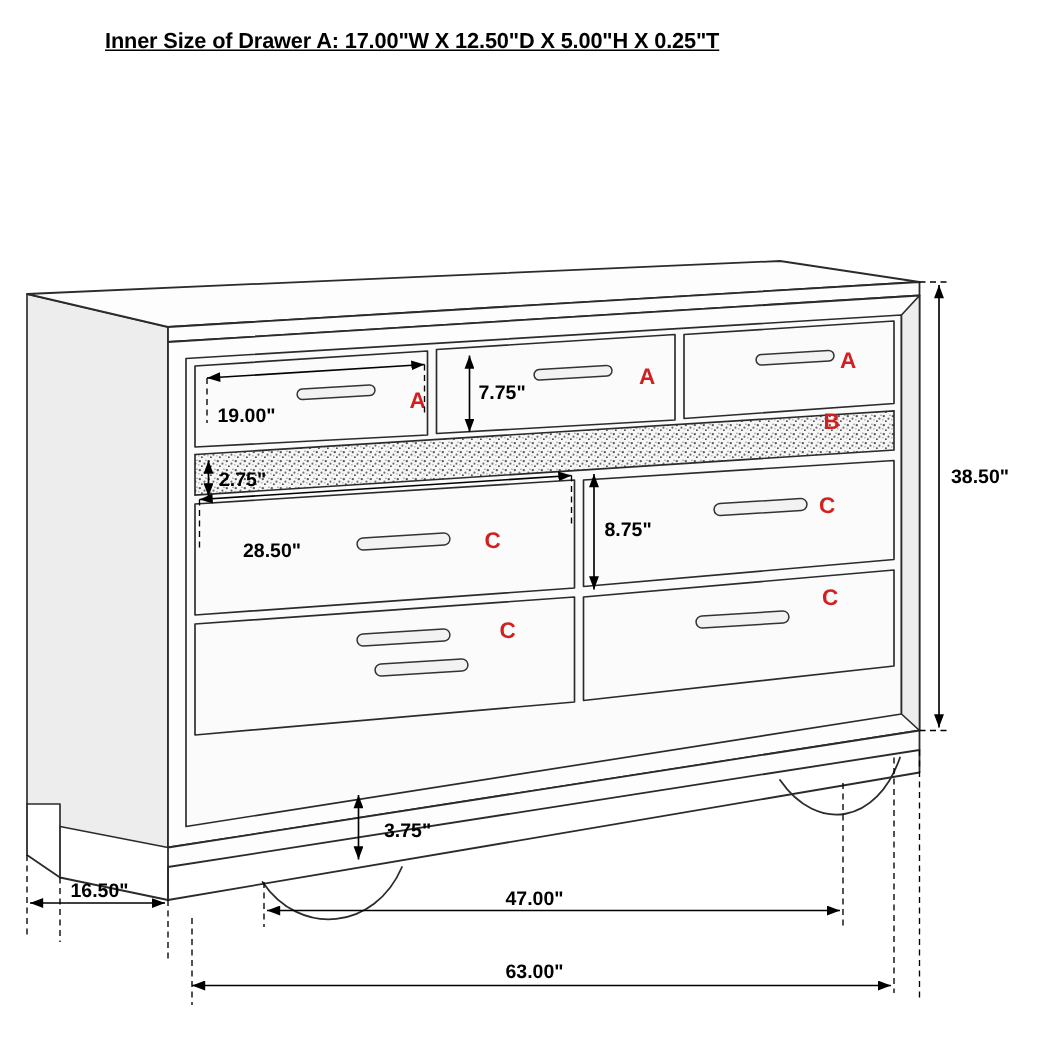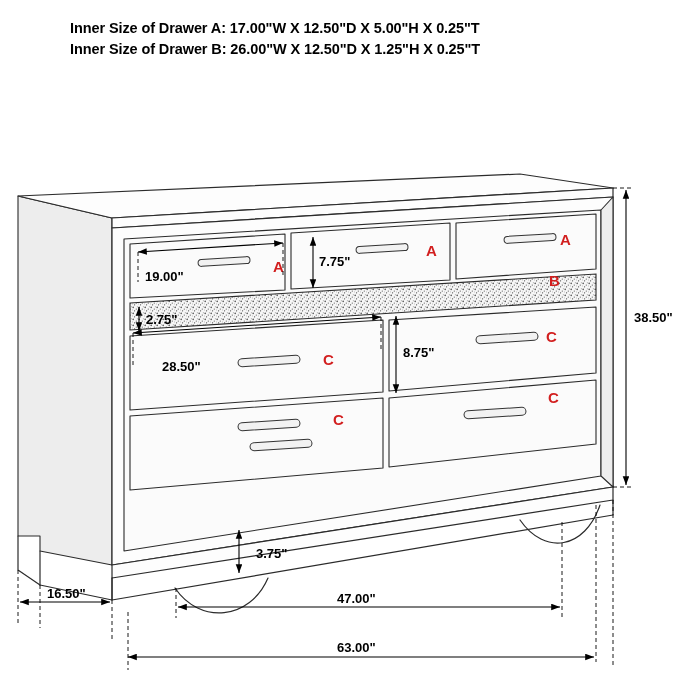--- a/index.html
+++ b/index.html
@@ -18,20 +18,21 @@
     position: absolute;
     left: 0; top: 0;
     width: 700px;
     height: 700px;
   }
   .spec-block {
     position: absolute;
     left: 70px;
     top: 18px;
     width: 600px;
+    text-decoration: underline;
   }
   .spec-line {
     font-size: 14.5px;
     font-weight: bold;
     color: #000;
     line-height: 21px;
     white-space: nowrap;
     letter-spacing: -0.1px;
   }
   svg#drawing {
@@ -100,21 +101,20 @@
     stroke-width: 1.1;
   }
 </style>
 </head>
 <body>
 
 <div id="stage">
 
   <div class="spec-block">
     <div class="spec-line">Inner Size of Drawer A: 17.00"W X 12.50"D X 5.00"H X 0.25"T</div>
-    <div class="spec-line">Inner Size of Drawer B: 26.00"W X 12.50"D X 1.25"H X 0.25"T</div>
   </div>
 
   <svg id="drawing" viewBox="0 0 700 700">
     <defs>
       <pattern id="glitterpat" width="6" height="6" patternUnits="userSpaceOnUse">
         <rect width="6" height="6" fill="#f7f7f7"></rect>
         <circle cx="1.2" cy="1.4" r="0.8" fill="#5a5a5a"></circle>
         <circle cx="4.3" cy="3.1" r="0.7" fill="#6e6e6e"></circle>
         <circle cx="2.6" cy="4.8" r="0.6" fill="#444"></circle>
         <circle cx="5.3" cy="0.8" r="0.5" fill="#888"></circle>

